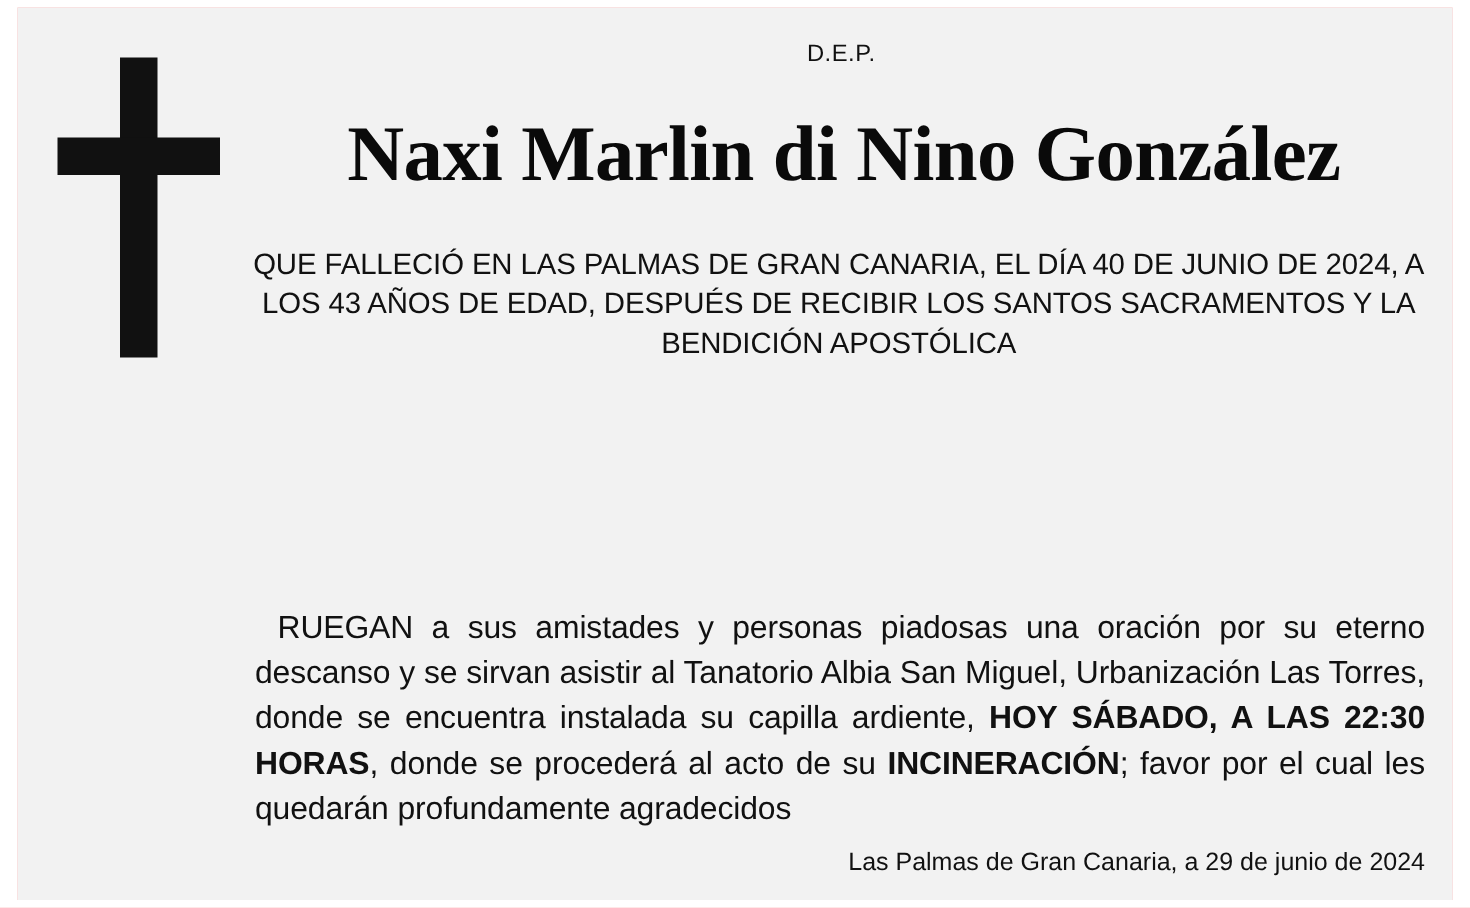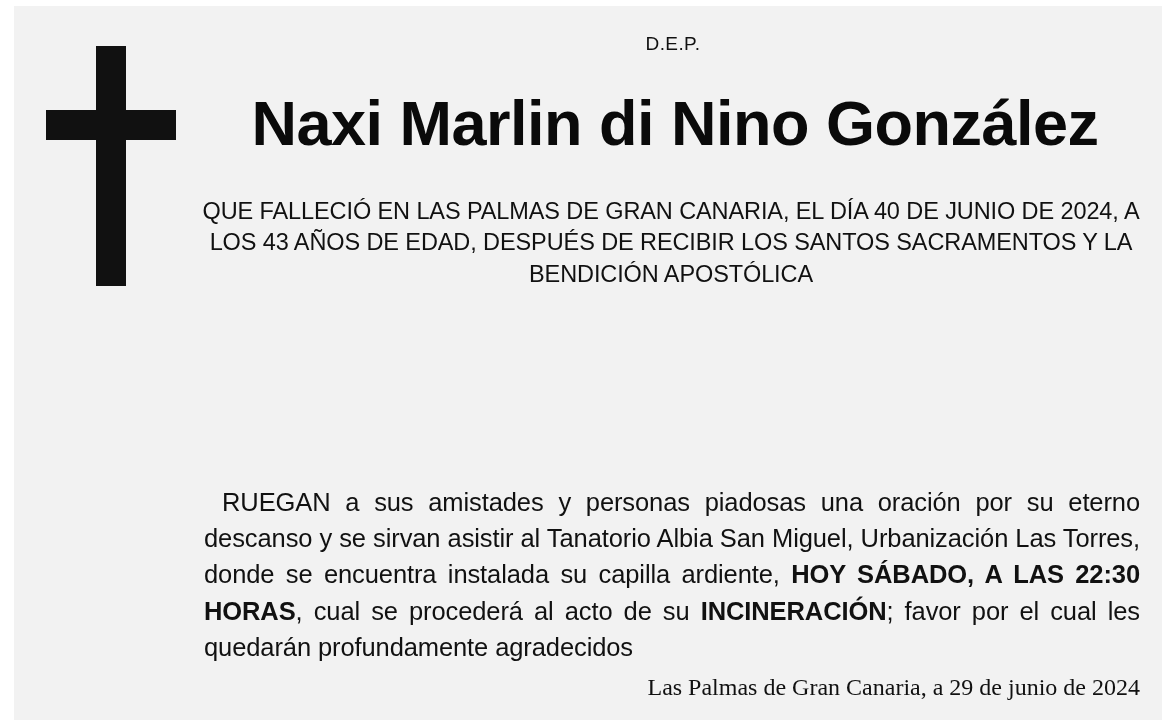--- a/index.html
+++ b/index.html
@@ -79,21 +79,21 @@
     line-height: 1.22;
     color: #111111;
   }
 
   .name {
     position: absolute;
     left: 180px;
     right: 6px;
     top: 86px;
     text-align: center;
-    font-family: Liberation Sans, sans-serif;
+    font-family: Liberation Serif, serif;
     font-weight: bold;
     font-size: 63px;
     line-height: 1.0;
     letter-spacing: -0.5px;
     color: #0a0a0a;
     white-space: nowrap;
   }
 
   
   .details {
@@ -135,25 +135,24 @@
     color: #111111;
     text-indent: 18px;
   }
   .plea b { font-weight: bold; }
 
   
   .place-date {
     position: absolute;
     right: 22px;
     bottom: 18px;
-    font-size: 24px;
+    font-size: 20px;
     line-height: 1.2;
     color: #111111;
     text-align: right;
-    font-family: Liberation Serif, serif;
   }
 </style>
 </head>
 <body>
 
 <div class="obituary">
   <div class="inner">
 
     <div class="cross">
       <div class="bar-v"></div>
@@ -163,19 +162,19 @@
     <div class="header">
       <div class="dep">D.E.P.</div>
     </div>
 
     <div class="name">Naxi Marlin di Nino González</div>
 
     <div class="details">QUE FALLECIÓ EN LAS PALMAS DE GRAN CANARIA, EL DÍA 40 DE JUNIO DE 2024, A LOS 43 AÑOS DE EDAD, DESPUÉS DE RECIBIR LOS SANTOS SACRAMENTOS Y LA BENDICIÓN APOSTÓLICA</div>
 
 
     <div class="plea">
-      <span>RUEGAN a sus amistades y personas piadosas una oración por su eterno descanso y se sirvan asistir al Tanatorio Albia San Miguel, Urbanización Las Torres, donde se encuentra instalada su capilla ardiente, </span><b>HOY SÁBADO, A LAS 22:30 HORAS</b><span>, cual se procederá al acto de su </span><b>INCINERACIÓN</b><span>; favor por el cual les quedarán profundamente agradecidos</span>
+      <span>RUEGAN a sus amistades y personas piadosas una oración por su eterno descanso y se sirvan asistir al Tanatorio Albia San Miguel, Urbanización Las Torres, donde se encuentra instalada su capilla ardiente, </span><b>HOY SÁBADO, A LAS 22:30 HORAS</b><span>, donde se procederá al acto de su </span><b>INCINERACIÓN</b><span>; favor por el cual les quedarán profundamente agradecidos</span>
     </div>
 
     <div class="place-date">Las Palmas de Gran Canaria, a 29 de junio de 2024</div>
 
   </div>
 </div>
 
 </body></html>

